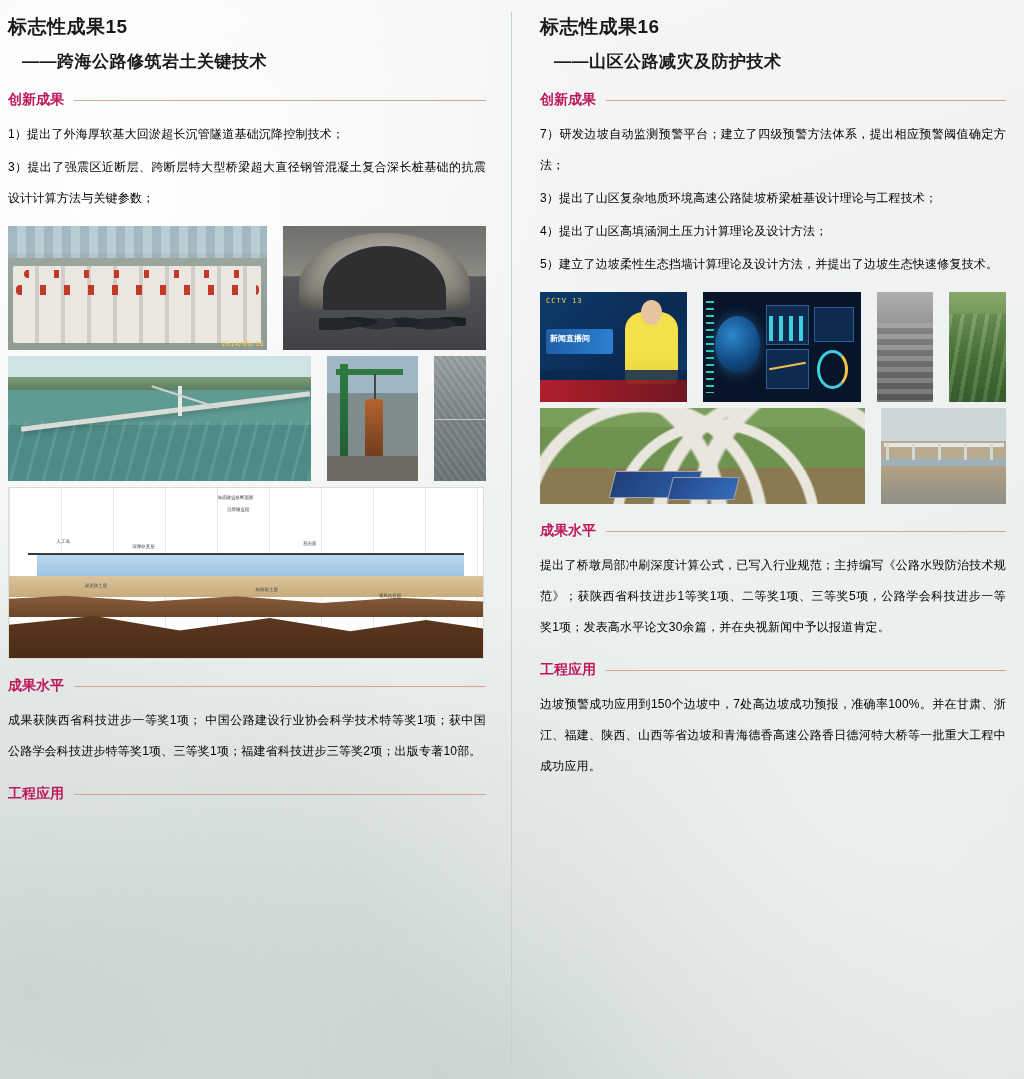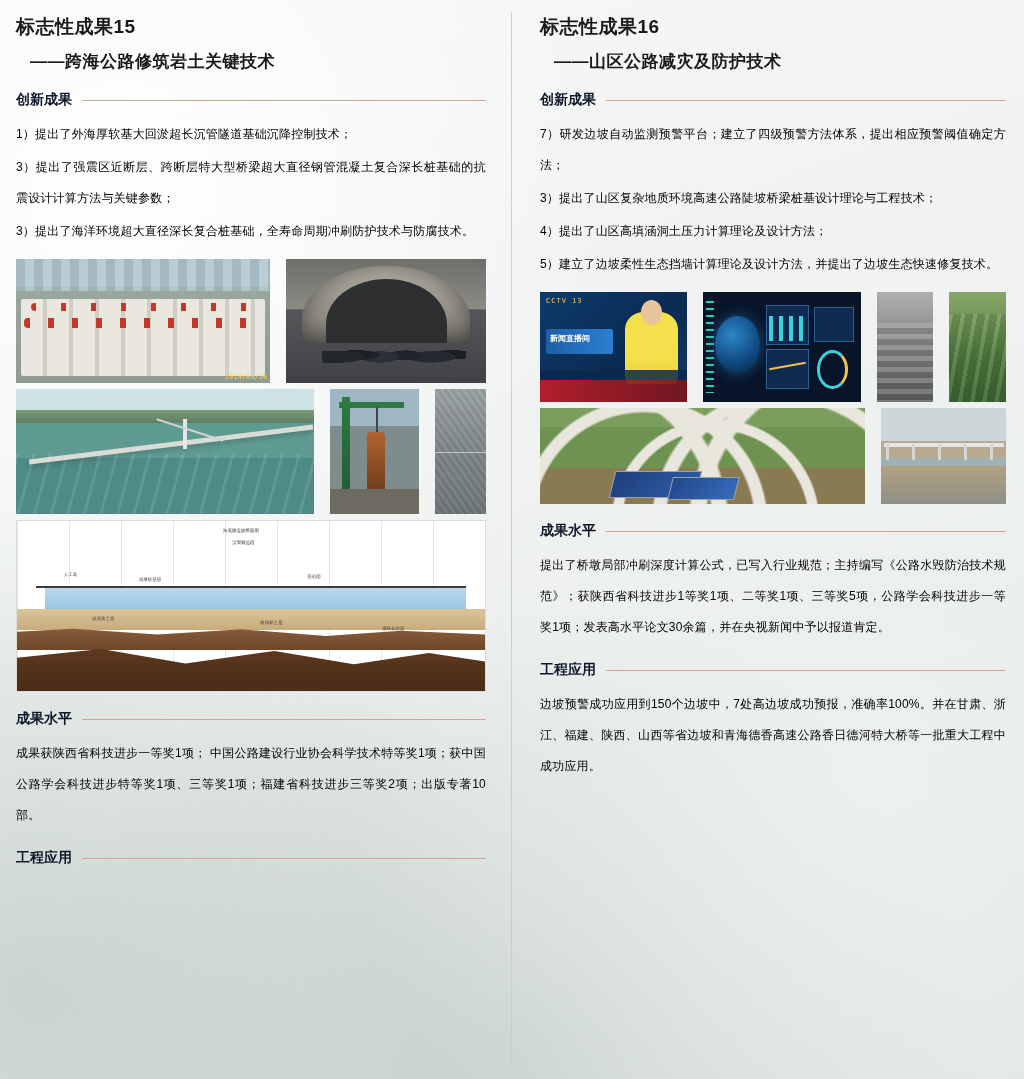--- a/index.html
+++ b/index.html
@@ -34,21 +34,21 @@
     box-sizing: border-box;
     display: flex;
   }
   .column {
     width: 512px;
     box-sizing: border-box;
     padding: 14px 30px 0 10px;
     position: relative;
   }
   .column.left {
-    padding-left: 16px;
+    padding-left: 8px;
     padding-right: 26px;
   }
   .column.right {
     padding-left: 28px;
     padding-right: 18px;
   }
   .divider {
     position: absolute;
     left: 511px;
     top: 12px;
@@ -72,21 +72,21 @@
     letter-spacing: 0.5px;
   }
   .section-head {
     display: flex;
     align-items: center;
     margin: 18px 0 10px 0;
   }
   .section-head .label {
     font-size: 14px;
     font-weight: bold;
-    color: #0f172a;
+    color: #be185d;
     white-space: nowrap;
   }
   .section-head .rule {
     flex: 1;
     height: 1px;
     background: #d8a09a;
     margin-left: 10px;
   }
   p.body-text {
     font-size: 12px;
@@ -405,21 +405,20 @@
 
     <h1 class="title">标志性成果15</h1>
     <h2 class="subtitle">——跨海公路修筑岩土关键技术</h2>
 
     <div class="section-head">
       <span class="label">创新成果</span>
       <span class="rule"></span>
     </div>
     <p class="body-text">1）提出了外海厚软基大回淤超长沉管隧道基础沉降控制技术；</p>
     <p class="body-text">3）提出了强震区近断层、跨断层特大型桥梁超大直径钢管混凝土复合深长桩基础的抗震设计计算方法与关键参数；</p>
-    <p class="body-text">3）提出了海洋环境超大直径深长复合桩基础，全寿命周期冲刷防护技术与防腐技术。</p>
 
     <div class="img-grid">
 
       <div class="img-row">
         <div class="ph pic-piles" style="width:262px;height:124px;">
           <div class="beam"></div>
           <div class="rowblocks"></div>
           <div class="dots"></div>
           <div class="dots2"></div>
           <span class="cap">2014/09/16</span>

